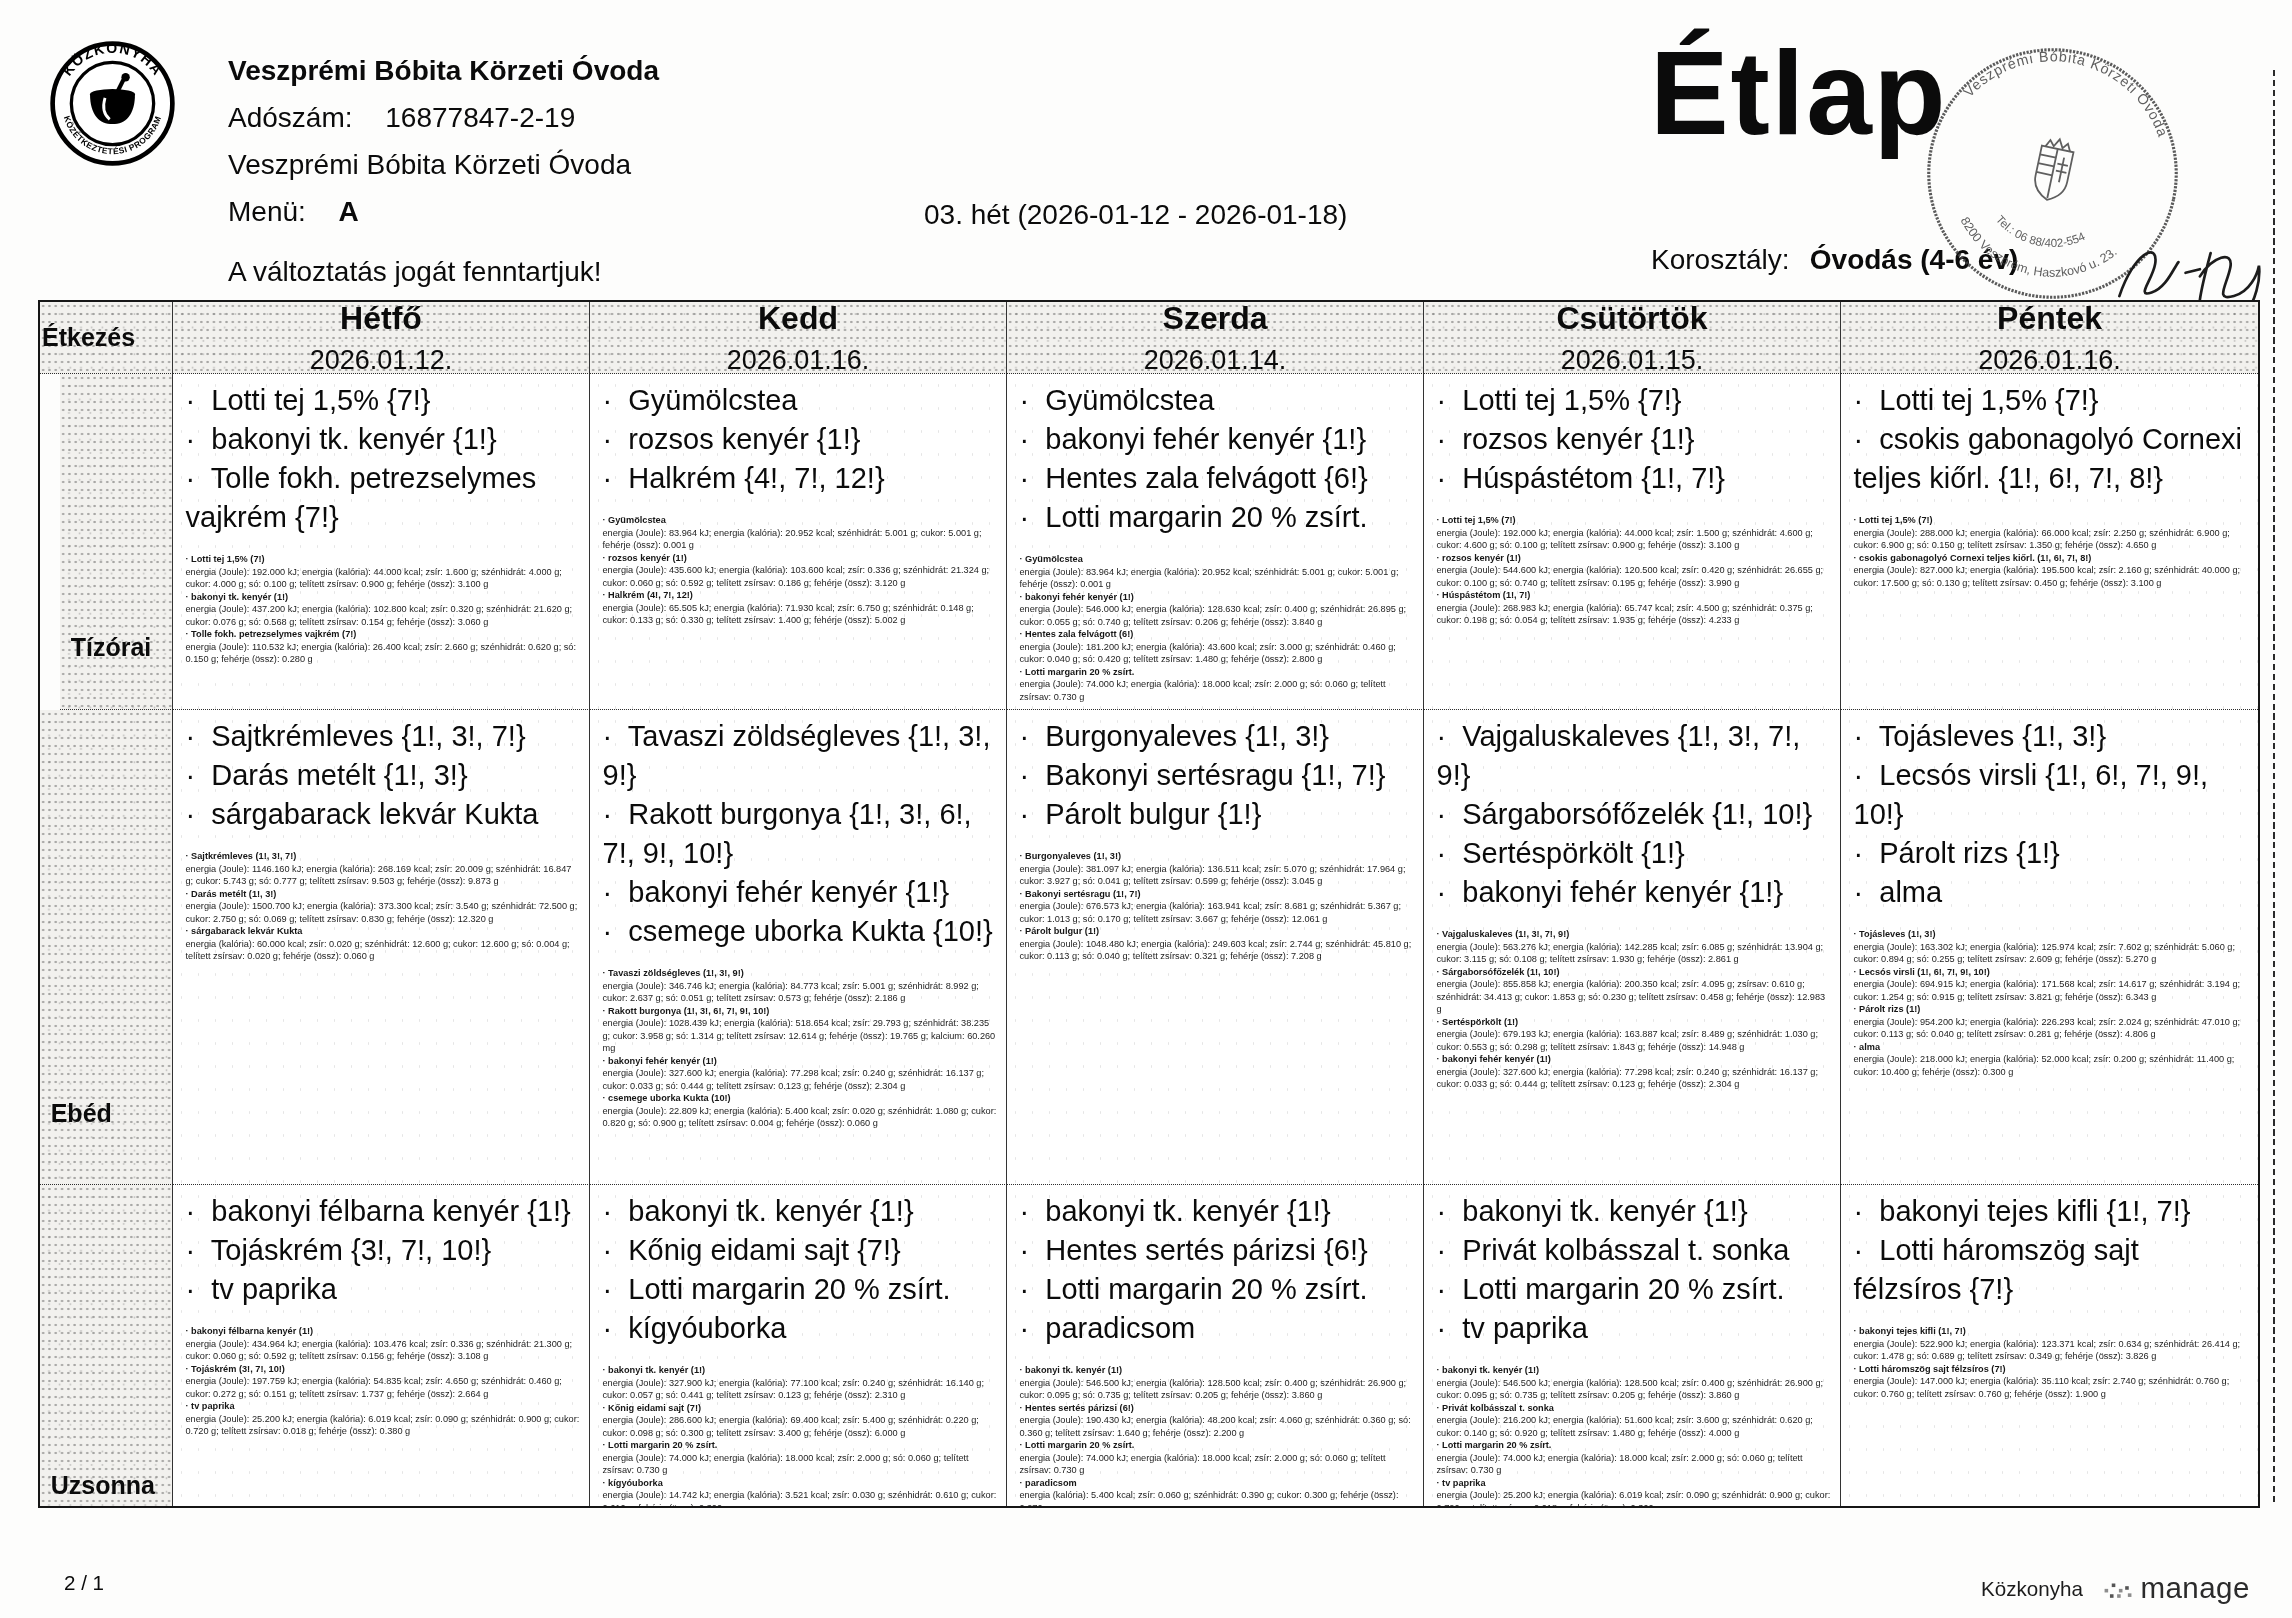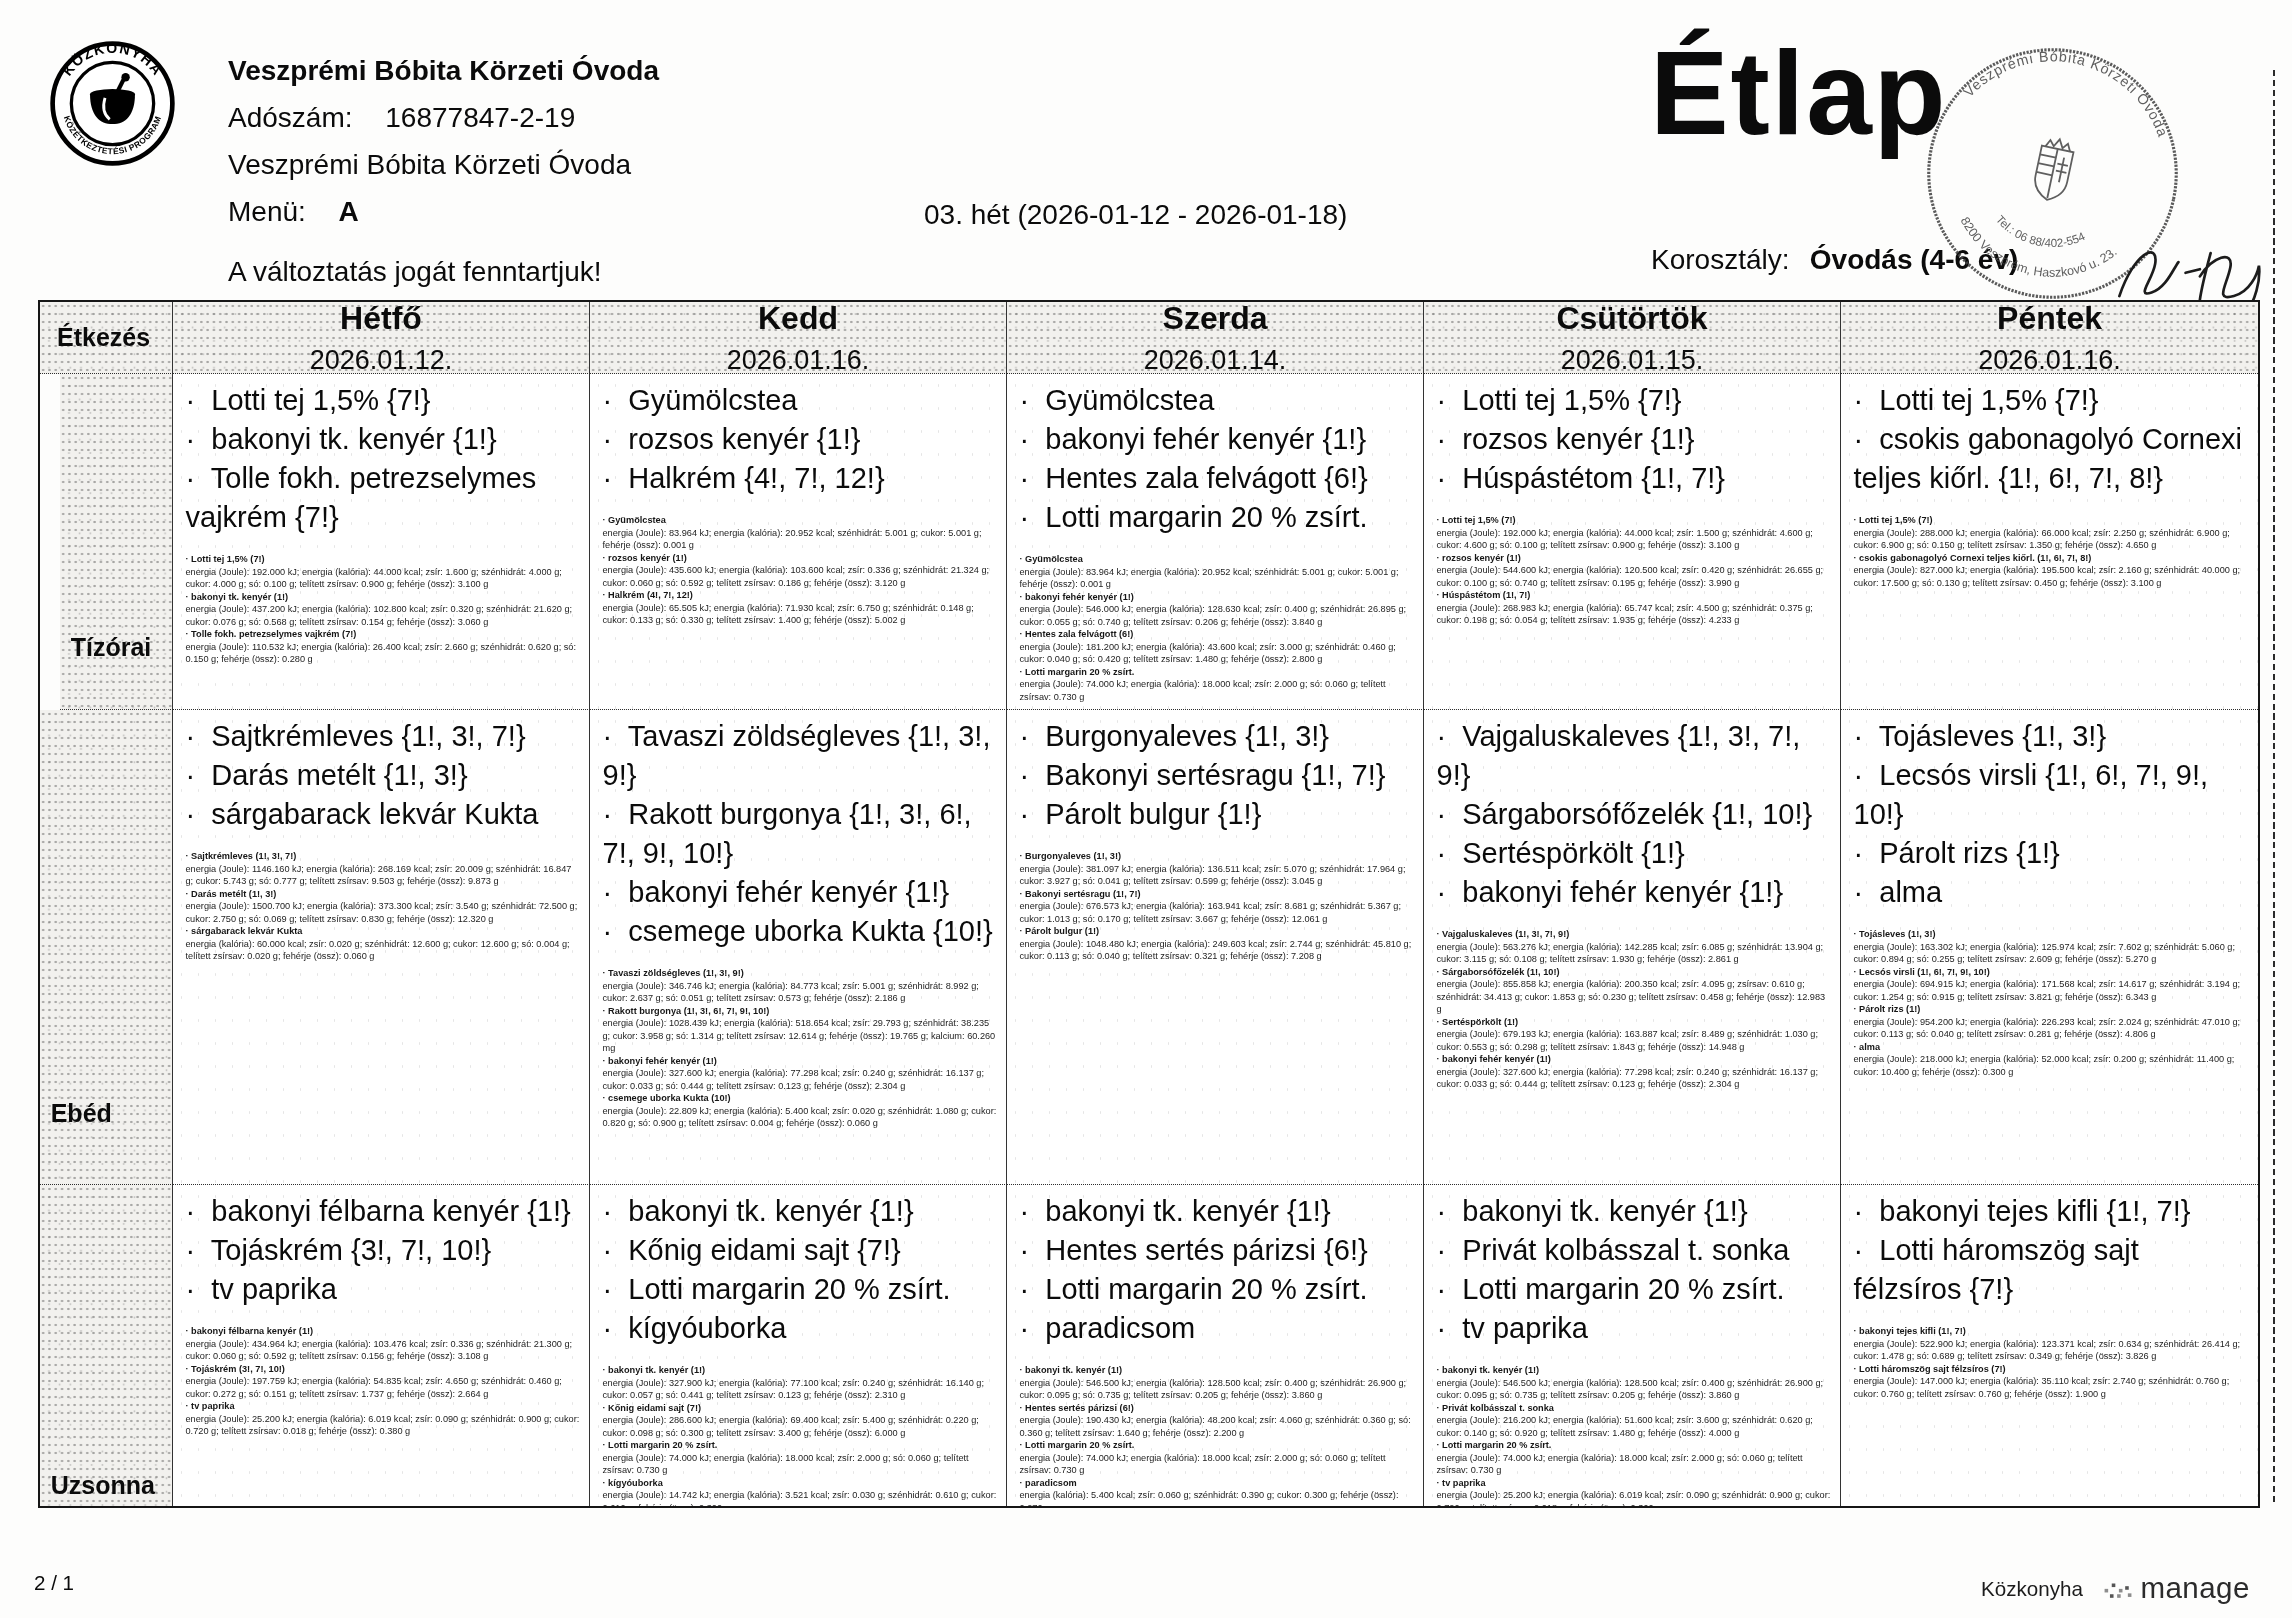--- a/index.html
+++ b/index.html
@@ -30,37 +30,37 @@
         grid-template-rows:72px 336px 475px 321px;
         border:2.7px solid #161616;box-sizing:border-box;}
   .cell{box-sizing:border-box;border-right:1.8px solid #333;border-bottom:1.8px dotted #2e2e2e;overflow:hidden;}
   .cell:nth-child(6n){border-right:none;}
   .grid > .cell:nth-last-child(-n+6){border-bottom:none;}
   .tex{background-color:#f2f1ee;
        background-image:radial-gradient(rgba(40,40,40,.38) 0.9px,transparent 1.2px),
                         radial-gradient(rgba(40,40,40,.22) 0.9px,transparent 1.1px);
        background-size:6.3px 8px,10.7px 13.4px;background-position:0 0,3.6px 5.4px;}
   .hcell{display:flex;flex-direction:column;align-items:center;justify-content:center;}
-  .corner{justify-content:center;align-items:flex-start;padding-left:17px;font-weight:bold;font-size:25px;}
+  .corner{justify-content:center;align-items:flex-start;padding-left:2px;font-weight:bold;font-size:25px;}
   .day-name{font-weight:bold;font-size:32px;line-height:36px;}
   .day-date{font-size:27px;line-height:32px;margin-top:8px;}
   .lcell{display:flex;align-items:flex-end;padding-left:10.7px;font-weight:bold;font-size:25px;}
   .lcell.r0{padding-bottom:47px;margin-left:20px;}
   .lcell.r1{padding-bottom:56px;}
   .lcell.r2{padding-bottom:6px;}
   .bcell{background-color:#fff;padding:7.2px 9px 0 12.5px;
          background-image:radial-gradient(rgba(0,0,0,.10) 0.7px,transparent 0.9px);
          background-size:17px 23px;}
   .mi{font-size:29px;line-height:39px;}
   .nut{margin-top:16px;}
   .n-name{font-size:9.2px;line-height:12.5px;font-weight:bold;color:#161616;}
   .n-info{font-size:9.2px;line-height:12.5px;color:#1d1d1d;}
 
   
-  .page-num{position:absolute;left:34px;top:1571px;font-size:20.6px;}
+  .page-num{position:absolute;left:64px;top:1571px;font-size:20.6px;}
   .kitchen-name{position:absolute;left:1981px;top:1577px;font-size:20.6px;color:#1c1c1c;}
   .brand-logo{position:absolute;left:2101px;top:1562px;width:188px;height:43px;}
 </style>
 </head>
 <body>
 
 <div class="page">
 
   <svg class="kitchen-logo" viewBox="0 0 140 140">
     <circle cx="70" cy="70" r="64" fill="#fff" stroke="#000" stroke-width="5"></circle>

